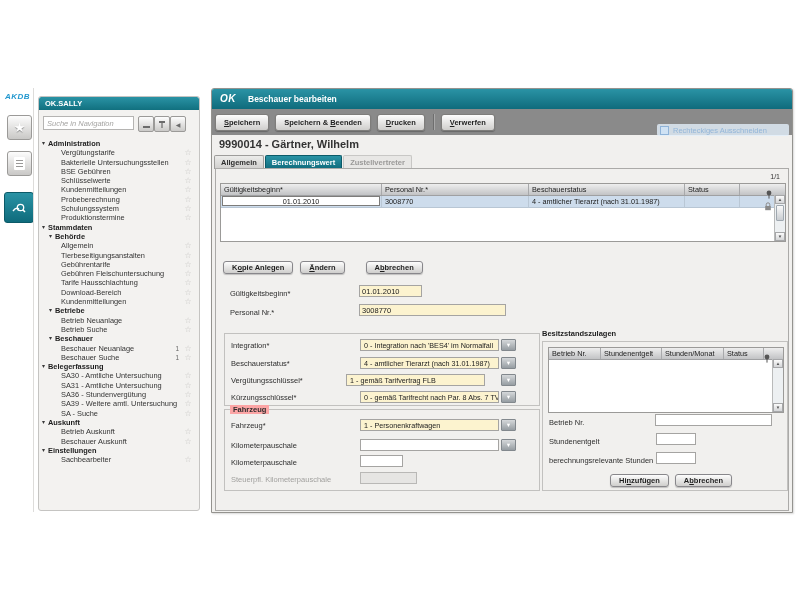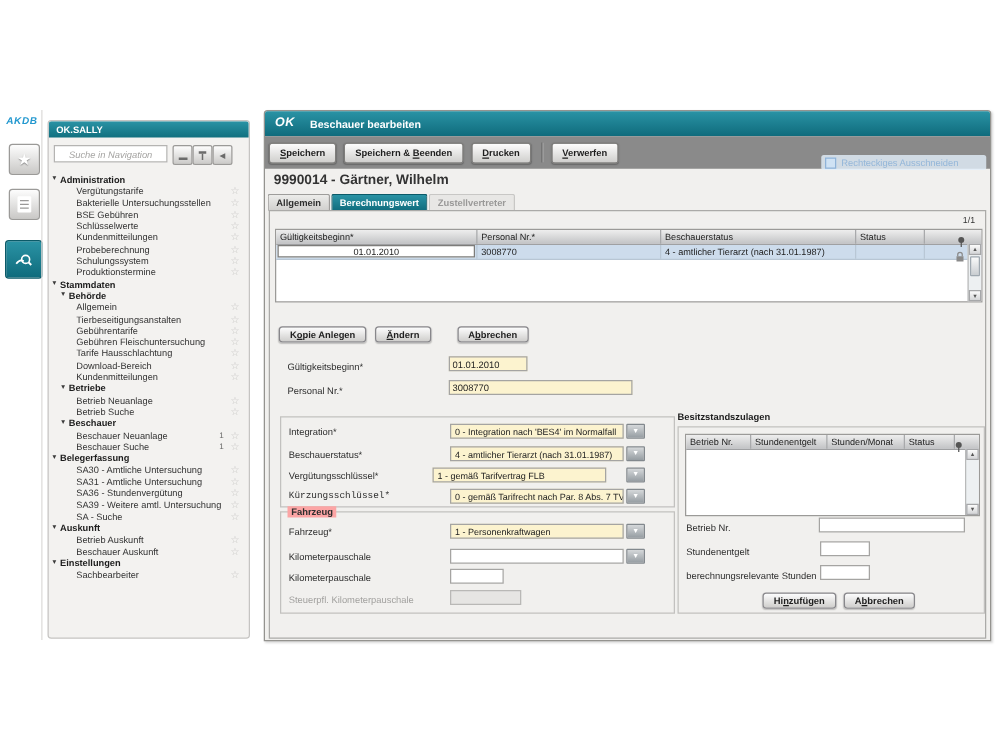--- a/index.html
+++ b/index.html
@@ -18,21 +18,21 @@
                    box-shadow:0 3px 0 #9a9998,0 6px 0 #9a9998;}
   .rail-sep{position:absolute;left:33px;top:0;width:1px;height:424px;background:#dddcda;}
   
   #sidebar{position:absolute;left:38px;top:96px;width:162px;height:415px;background:#f3f2f0;
            border:1px solid #c5c4c2;border-radius:3px;box-sizing:border-box;overflow:hidden;}
   .sb-head{position:absolute;left:0;top:0;right:0;height:13px;background:linear-gradient(#2a93a5,#11707f);
            color:#fff;font-size:7.5px;font-weight:bold;line-height:13px;padding-left:6px;
            border-radius:2px 2px 0 0;}
   .sb-search{position:absolute;left:4px;top:19px;width:91px;height:14px;border:1px solid #b5b4b2;
              background:#fff;font-size:7.5px;font-style:italic;color:#a5a4a2;padding:0 3px;
-             box-sizing:border-box;font-family:"Liberation Sans",sans-serif;text-align:center;}
+             box-sizing:border-box;font-family:"Liberation Sans",sans-serif;}
   .sb-search::placeholder{color:#a5a4a2;font-style:italic;}
   .sb-btn{position:absolute;top:19px;width:14px;height:14px;border:1px solid #9b9a98;border-radius:2px;
           background:linear-gradient(#fdfdfd,#cbcac8);display:flex;align-items:center;justify-content:center;
           font-size:6px;color:#6b6b6b;}
   .minibar{width:7px;height:2px;background:#6b6b6b;margin-top:5px;}
   #tree{position:absolute;left:0;top:42px;right:0;bottom:0;}
   .trow{display:flex;align-items:center;height:9.3px;font-size:7.4px;line-height:9.3px;
         padding-right:5px;white-space:nowrap;}
   .trow .tlabel{flex:1 1 auto;overflow:hidden;color:#333;}
   .tgroup .tlabel{font-weight:bold;color:#1d1d1d;}
@@ -371,21 +371,21 @@
         <div class="dd" style="left:276px;top:5px;">▼</div>
 
         <div class="flab" style="left:6px;top:25px;">Beschauerstatus*</div>
         <div class="sel cream" style="left:135px;top:23px;width:139px;"><span>4 - amtlicher Tierarzt (nach 31.01.1987)</span></div>
         <div class="dd" style="left:276px;top:23px;">▼</div>
 
         <div class="flab" style="left:6px;top:42px;">Vergütungsschlüssel*</div>
         <div class="sel cream" style="left:121px;top:40px;width:139px;"><span>1 - gemäß Tarifvertrag FLB</span></div>
         <div class="dd" style="left:276px;top:40px;">▼</div>
 
-        <div class="flab" style="left:6px;top:59px;font-family:Liberation Mono, monospace;">Kürzungsschlüssel*</div>
+        <div class="flab" style="left:6px;top:59px;">Kürzungsschlüssel*</div>
         <div class="sel cream" style="left:135px;top:57px;width:139px;"><span>0 - gemäß Tarifrecht nach Par. 8 Abs. 7 TV</span></div>
         <div class="dd" style="left:276px;top:57px;">▼</div>
       </div>
 
       <div class="gbox" style="left:8px;top:240px;width:316px;height:82px;">
         <div class="legend">Fahrzeug</div>
         <div class="flab" style="left:6px;top:11px;text-align:center;">Fahrzeug*</div>
         <div class="sel cream" style="left:135px;top:9px;width:139px;"><span>1 - Personenkraftwagen</span></div>
         <div class="dd" style="left:276px;top:9px;">▼</div>
 

